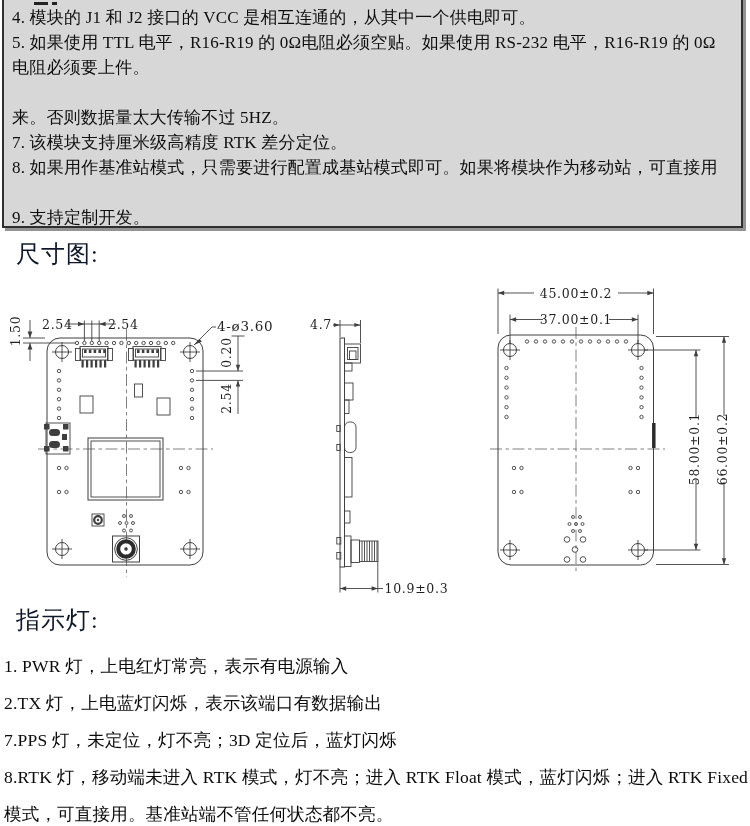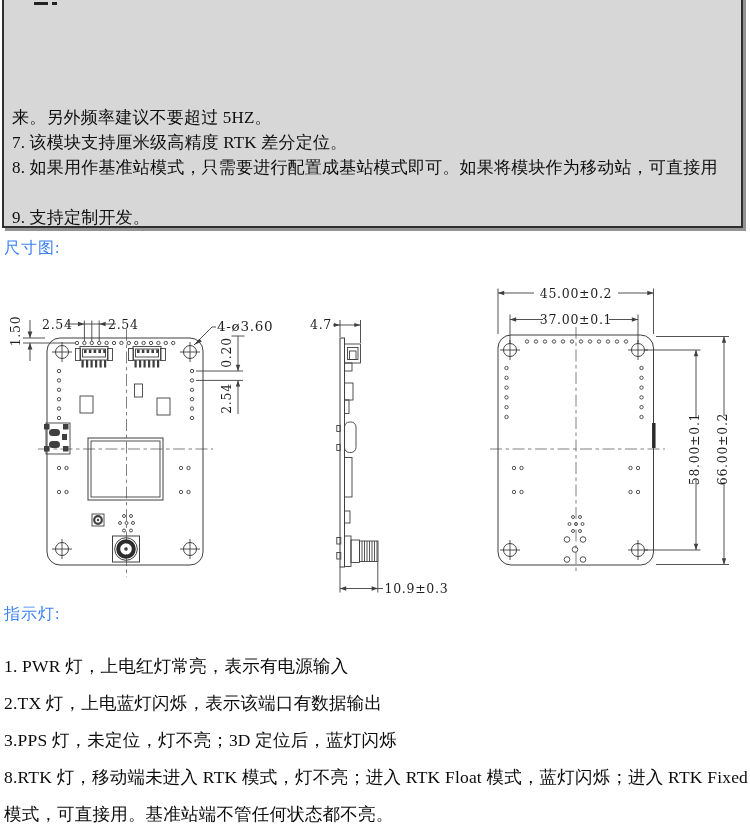--- a/index.html
+++ b/index.html
@@ -13,41 +13,44 @@
     position:absolute;left:2px;top:-8px;width:737px;height:232px;
     background:#d7d7d7;border:2px solid #2f2f2f;
     box-shadow:3px 3px 0 #949494;overflow:hidden;
   }
   .nline{
     position:absolute;left:8px;white-space:nowrap;
     font-size:17px;line-height:21px;color:#0e0e0e;letter-spacing:0.2px;
   }
   .stub{position:absolute;height:2.5px;background:#222;top:8px;}
   .heading{
-    position:absolute;left:4px;font-size:16px;letter-spacing:1px;
-    color:#3b82f6;white-space:nowrap;
+    position:absolute;left:16px;font-size:24px;letter-spacing:1px;
+    color:#0f172a;white-space:nowrap;
   }
   .iline{
     position:absolute;left:4px;font-size:17.5px;white-space:nowrap;
     color:#0b0b0b;letter-spacing:0.2px;font-family:Liberation Serif, serif;
   }
   svg.drawing{position:absolute;left:0;top:268px;}
   .ln{fill:none;stroke:#3f3f3f;stroke-width:1;}
   .lnt{fill:none;stroke:#3f3f3f;stroke-width:0.9;}
   .fl{fill:#3f3f3f;stroke:none;}
   .cl{fill:none;stroke:#606060;stroke-width:0.8;stroke-dasharray:12 3.5 3.5 3.5;}
   .dimt{font-family:"DejaVu Serif",serif;font-size:12.5px;fill:#1f1f1f;letter-spacing:0.7px;}
 </style>
 </head>
 <body>
 
 <div class="notes-box">
   <div class="stub" style="left:30px;width:14px;"></div>
   <div class="stub" style="left:48px;width:5px;"></div>
-  <div class="nline" style="top:113px">来。另外频率建议不要超过 5HZ。</div>
+  <div class="nline" style="top:13px">4. 模块的 J1 和 J2 接口的 VCC 是相互连通的，从其中一个供电即可。</div>
+  <div class="nline" style="top:38px">5. 如果使用 TTL 电平，R16-R19 的 0Ω电阻必须空贴。如果使用 RS-232 电平，R16-R19 的 0Ω</div>
+  <div class="nline" style="top:63px">电阻必须要上件。</div>
+  <div class="nline" style="top:113px">来。否则数据量太大传输不过 5HZ。</div>
   <div class="nline" style="top:138px">7. 该模块支持厘米级高精度 RTK 差分定位。</div>
   <div class="nline" style="top:163px">8. 如果用作基准站模式，只需要进行配置成基站模式即可。如果将模块作为移动站，可直接用</div>
   <div class="nline" style="top:213px">9. 支持定制开发。</div>
 </div>
 
 <div class="heading" style="top:238px">尺寸图:</div>
 
 <svg class="drawing" width="750" height="334" viewBox="0 268 750 334" xmlns="http://www.w3.org/2000/svg">
 
   <g>
@@ -407,15 +410,15 @@
       <polygon class="fl" points="724,336.5 721.8,342.7 726.2,342.7"></polygon>
       <polygon class="fl" points="724,564.5 721.8,558.3 726.2,558.3"></polygon>
       <text class="dimt" text-anchor="middle" dominant-baseline="middle" transform="rotate(-90 723.5 449)" x="723.5" y="449">66.00±0.2</text>
     </g>
   </g>
 </svg>
 
 <div class="heading" style="top:604px">指示灯:</div>
 <div class="iline" style="top:654px">1. PWR 灯，上电红灯常亮，表示有电源输入</div>
 <div class="iline" style="top:691px">2.TX 灯，上电蓝灯闪烁，表示该端口有数据输出</div>
-<div class="iline" style="top:728px">3.PPS 灯，未定位，灯不亮；3D 定位后，蓝灯闪烁</div>
+<div class="iline" style="top:728px">7.PPS 灯，未定位，灯不亮；3D 定位后，蓝灯闪烁</div>
 <div class="iline" style="top:765px">8.RTK 灯，移动端未进入 RTK 模式，灯不亮；进入 RTK Float 模式，蓝灯闪烁；进入 RTK Fixed</div>
 <div class="iline" style="top:802px">模式，可直接用。基准站端不管任何状态都不亮。</div>
 
 </body></html>

